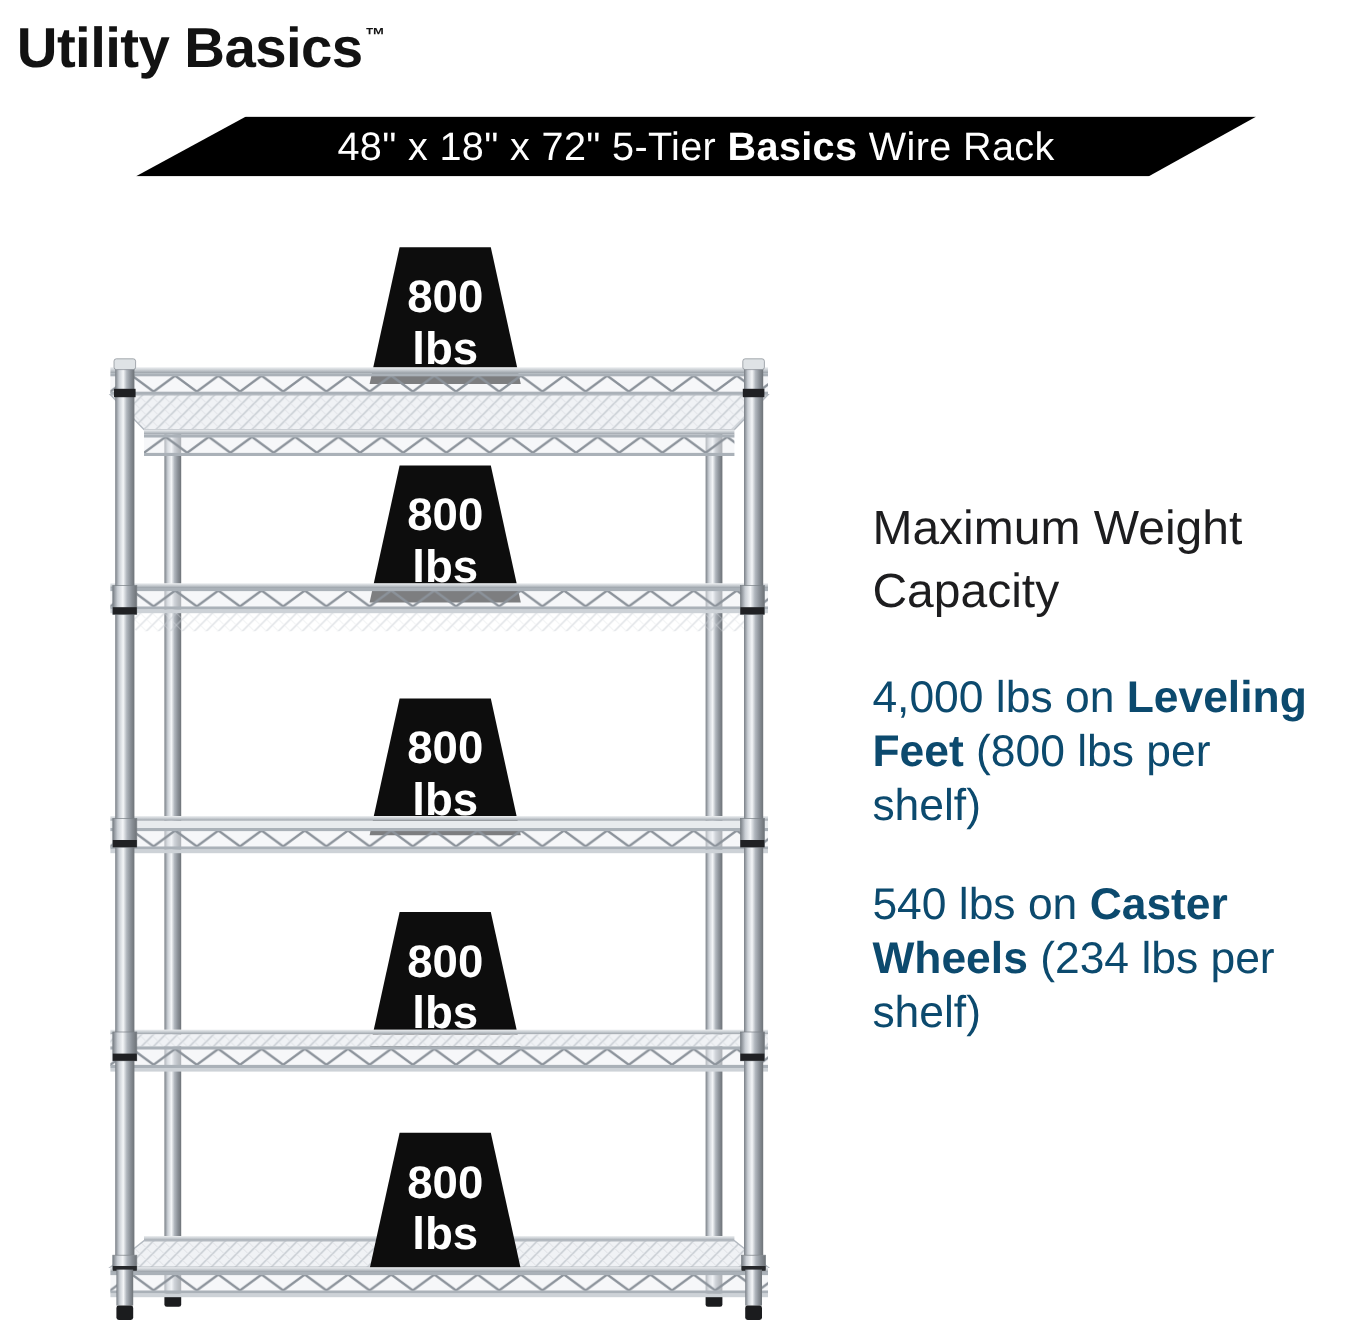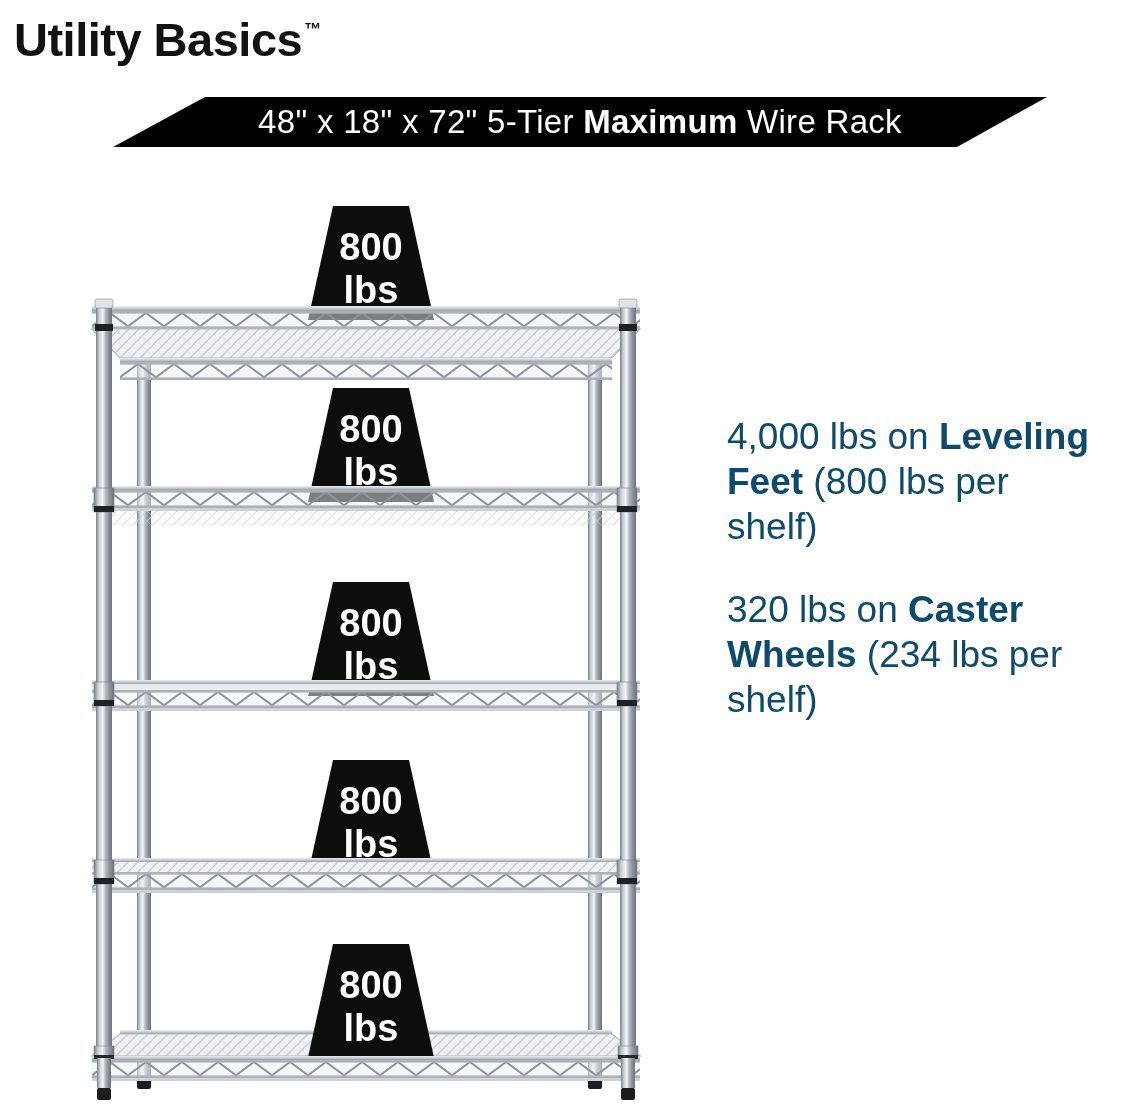--- a/index.html
+++ b/index.html
@@ -30,21 +30,21 @@
   .wt{font-family:"Liberation Sans", sans-serif;font-weight:700;font-size:38px;
       fill:#ffffff;text-anchor:middle;}
 </style>
 </head>
 <body>
 
 <div class="stage">
 
   <div class="logo"><span>Utility Basics</span><sup>™</sup></div>
 
-  <div class="banner"><span>48" x 18" x 72" 5-Tier </span><span class="hl">Maximum</span><span> Wire Rack</span></div>
+  <div class="banner"><span>48" x 18" x 72" 5-Tier </span><span class="hl">Basics</span><span> Wire Rack</span></div>
 
   <svg class="rack" width="1126" height="1106" viewBox="0 0 1126 1106">
     <defs>
       <pattern id="zz" width="36" height="18" patternUnits="userSpaceOnUse">
         <path d="M-1 16 L18 2 L37 16" fill="none" stroke="#8b929a" stroke-width="2"></path>
       </pattern>
       <pattern id="mesh" width="10" height="10" patternUnits="userSpaceOnUse">
         <path d="M0 10 L10 0" stroke="#c6cbd1" stroke-width="1.3" fill="none"></path>
         <path d="M0 0 L10 10" stroke="#dde0e4" stroke-width="0.8" fill="none"></path>
       </pattern>
@@ -188,17 +188,18 @@
       <rect width="548" height="4" fill="url(#railGrad)"></rect>
       <use href="#band548" y="4"></use>
       <rect y="22" width="548" height="3" fill="#cdd2d7"></rect>
     </g>
 
     <use href="#footO" x="94" y="1046"></use>
     <use href="#footO" x="618" y="1046"></use>
   </svg>
 
   <div class="info">
+    <h2>Maximum Weight Capacity</h2>
     <p><span>4,000 lbs on </span><span class="b">Leveling Feet</span><span> (800 lbs per</span><span class="l2">shelf)</span></p>
-    <p><span>320 lbs on </span><span class="b">Caster Wheels</span><span> (234 lbs per</span><span class="l2">shelf)</span></p>
+    <p><span>540 lbs on </span><span class="b">Caster Wheels</span><span> (234 lbs per</span><span class="l2">shelf)</span></p>
   </div>
 
 </div>
 
 </body></html>

